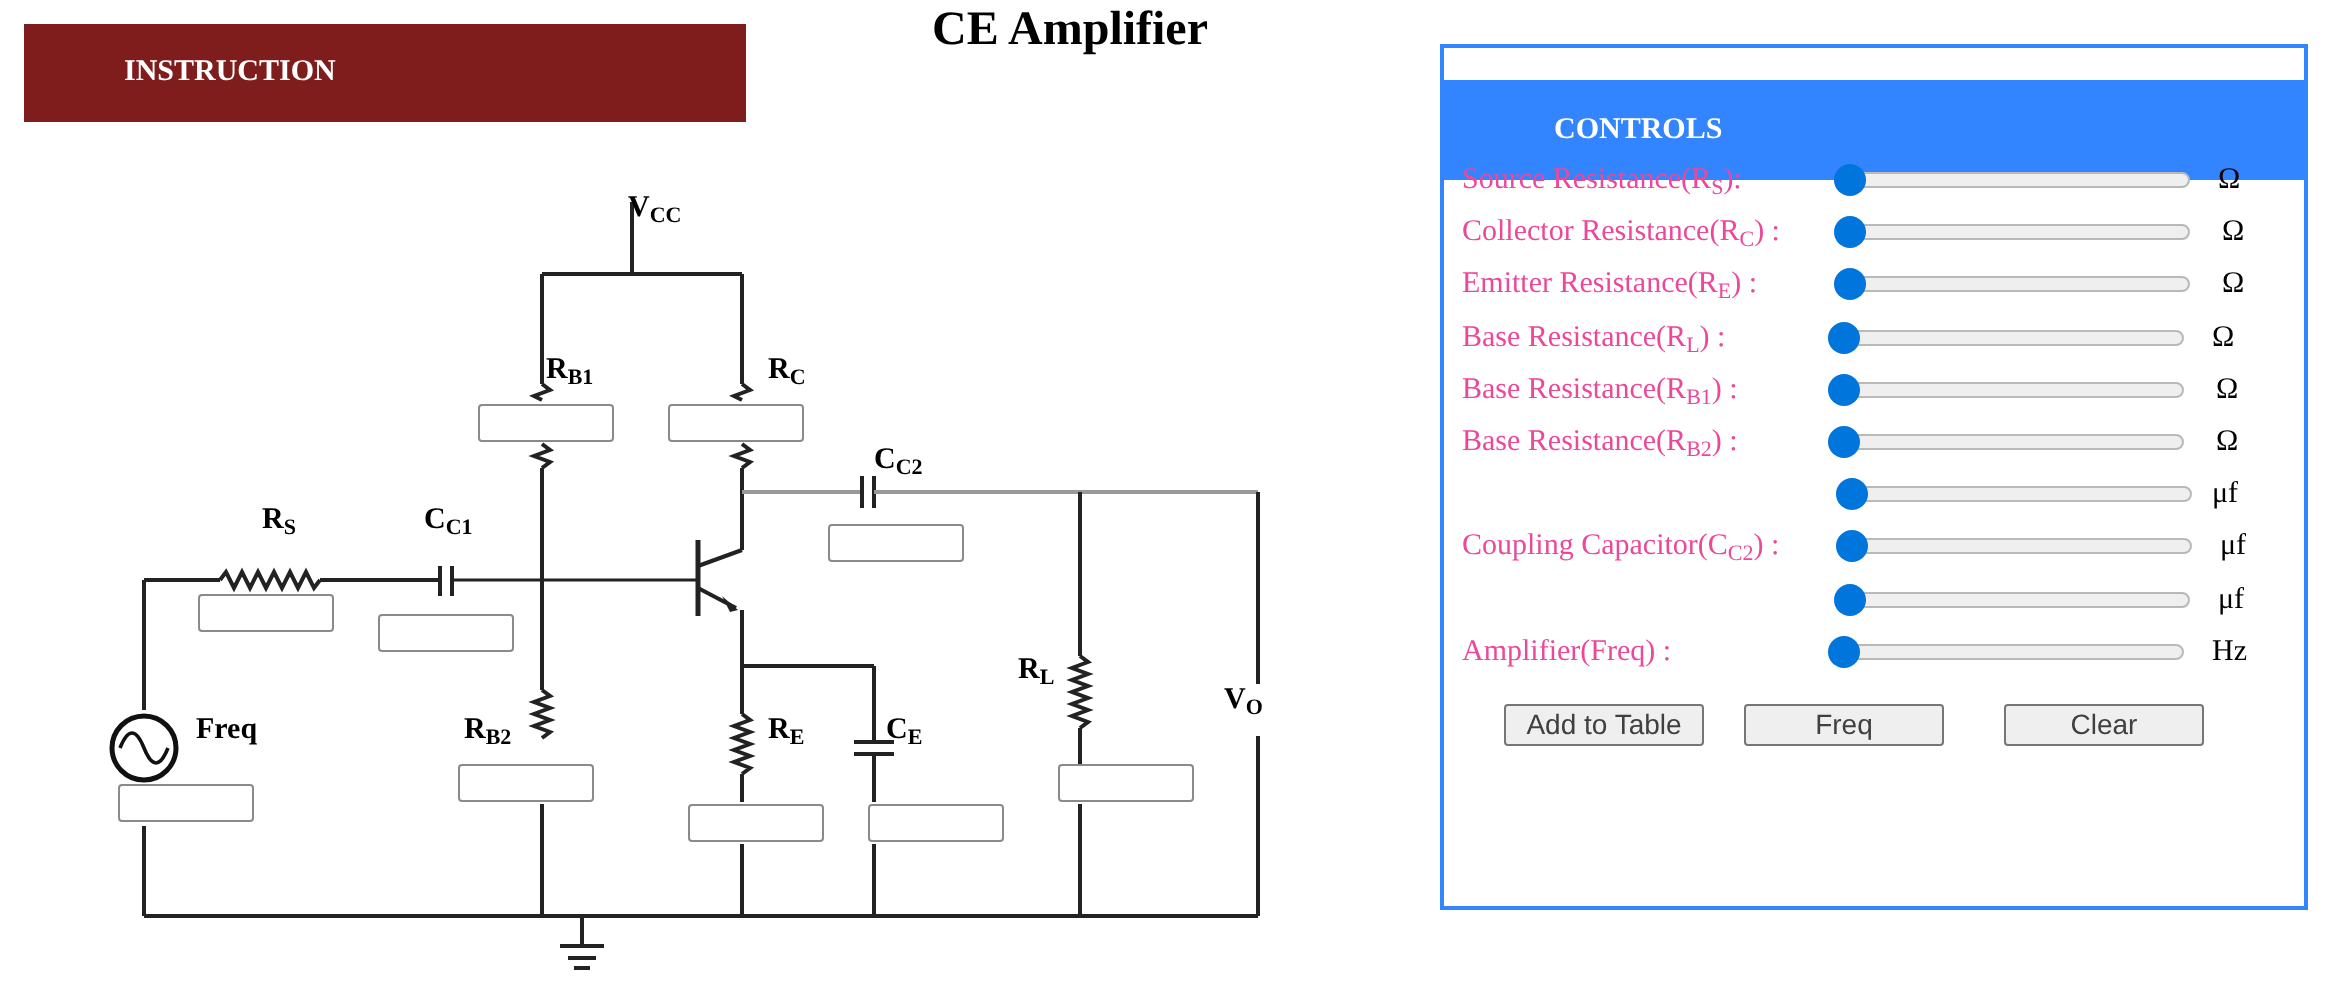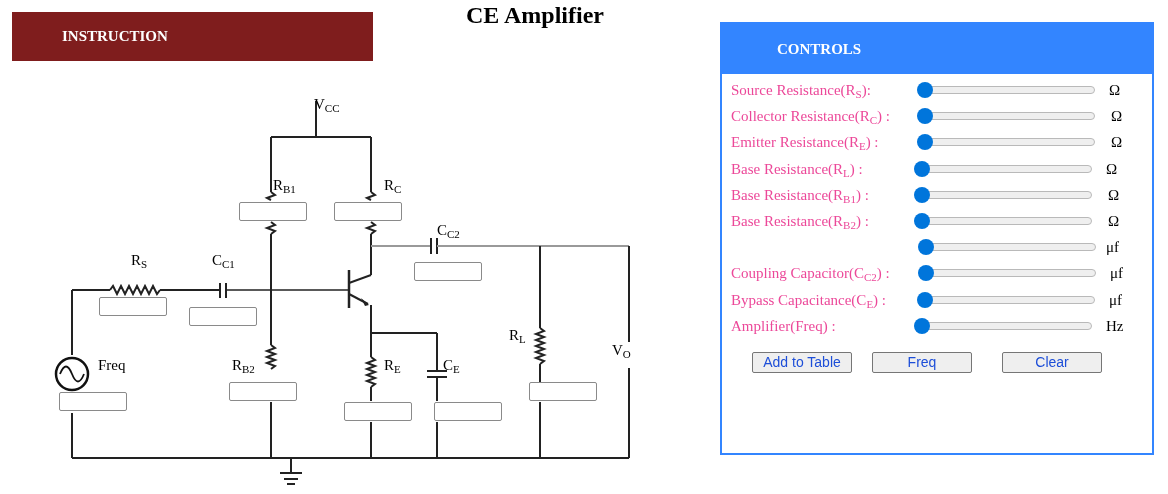--- a/index.html
+++ b/index.html
@@ -16,30 +16,30 @@
     position: absolute; left: 440px; top: 2px; width: 190px; text-align: center;
     font-size: 24px; font-weight: bold; color: #000; font-family: "Liberation Serif", serif;
   }
   .circuit { position: absolute; left: 0; top: 0; width: 700px; height: 494px; }
   .ibox {
     position: absolute; width: 68px; height: 19px; border: 1px solid #8a8a8a;
     border-radius: 2px; background: #fff; box-sizing: border-box; padding: 0 3px;
     font-size: 12px; font-family: "Liberation Sans", sans-serif; outline: none;
   }
   .clabel {
-    position: absolute; font-weight: normal; font-size: 15px; color: #000;
+    position: absolute; font-weight: bold; font-size: 15px; color: #000;
     font-family: "Liberation Serif", serif; white-space: nowrap;
   }
   .clabel sub { font-size: 11px; vertical-align: -3px; }
   .controls {
     position: absolute; left: 720px; top: 22px; width: 434px; height: 433px;
     box-sizing: border-box; border: 2px solid #3385ff; background: #fff;
   }
   .controls-header {
-    position: absolute; left: 0; top: 0; right: 0; height: 50px; background: #3385ff; color: #fff;
+    position: absolute; left: 0; top: 16px; right: 0; height: 50px; background: #3385ff; color: #fff;
   }
   .controls-header span {
     position: absolute; left: 55px; top: 17px; font-weight: bold; font-size: 15px;
     font-family: "Liberation Serif", serif;
   }
   .ctrl-row { position: absolute; left: 0; right: 0; height: 24px; }
   .ctrl-label {
     position: absolute; left: 9px; top: 2px; font-size: 15px; color: #ec4899;
     font-family: "Liberation Serif", serif; white-space: nowrap;
   }
@@ -50,21 +50,21 @@
   }
   .thumb {
     position: absolute; left: -3px; top: -5px; width: 16px; height: 16px; border-radius: 50%;
     background: #0075db;
   }
   .unit {
     position: absolute; top: 2px; font-size: 15px; color: #000; font-family: "Liberation Serif", serif;
   }
   .btn {
     position: absolute; top: 328px; width: 100px; height: 21px; box-sizing: border-box;
-    border: 1px solid #767676; border-radius: 2px; background: #efefef; color: #1d4ed8;
+    border: 1px solid #767676; border-radius: 2px; background: #efefef; color: #404040;
     font-family: "Liberation Sans", sans-serif; font-size: 14px; text-align: center; line-height: 19px;
     cursor: pointer; padding: 0;
   }
 </style>
 </head>
 <body>
 
 <div class="instr-header">
   <span>INSTRUCTION</span>
 </div>
@@ -229,21 +229,20 @@
     <span class="unit" style="left:384px">μf</span>
   </div>
   <div class="ctrl-row" style="top:239px">
     <span class="ctrl-label"><span>Coupling Capacitor(C</span><sub>C2</sub><span>) :</span></span>
     <div class="slider" style="left:198px;width:176px">
         <div class="thumb" style="left: -3px;"></div>
       </div>
     <span class="unit" style="left:388px">μf</span>
   </div>
   <div class="ctrl-row" style="top:266px">
-    <span class="ctrl-label"><span>Bypass Capacitance(C</span><sub>E</sub><span>) :</span></span>
     <div class="slider" style="left:197px;width:176px">
         <div class="thumb" style="left: -3px;"></div>
       </div>
     <span class="unit" style="left:387px">μf</span>
   </div>
   <div class="ctrl-row" style="top:292px">
     <span class="ctrl-label"><span>Amplifier(Freq) :</span></span>
     <div class="slider" style="left:194px;width:176px">
         <div class="thumb" style="left: -3px;"></div>
       </div>

